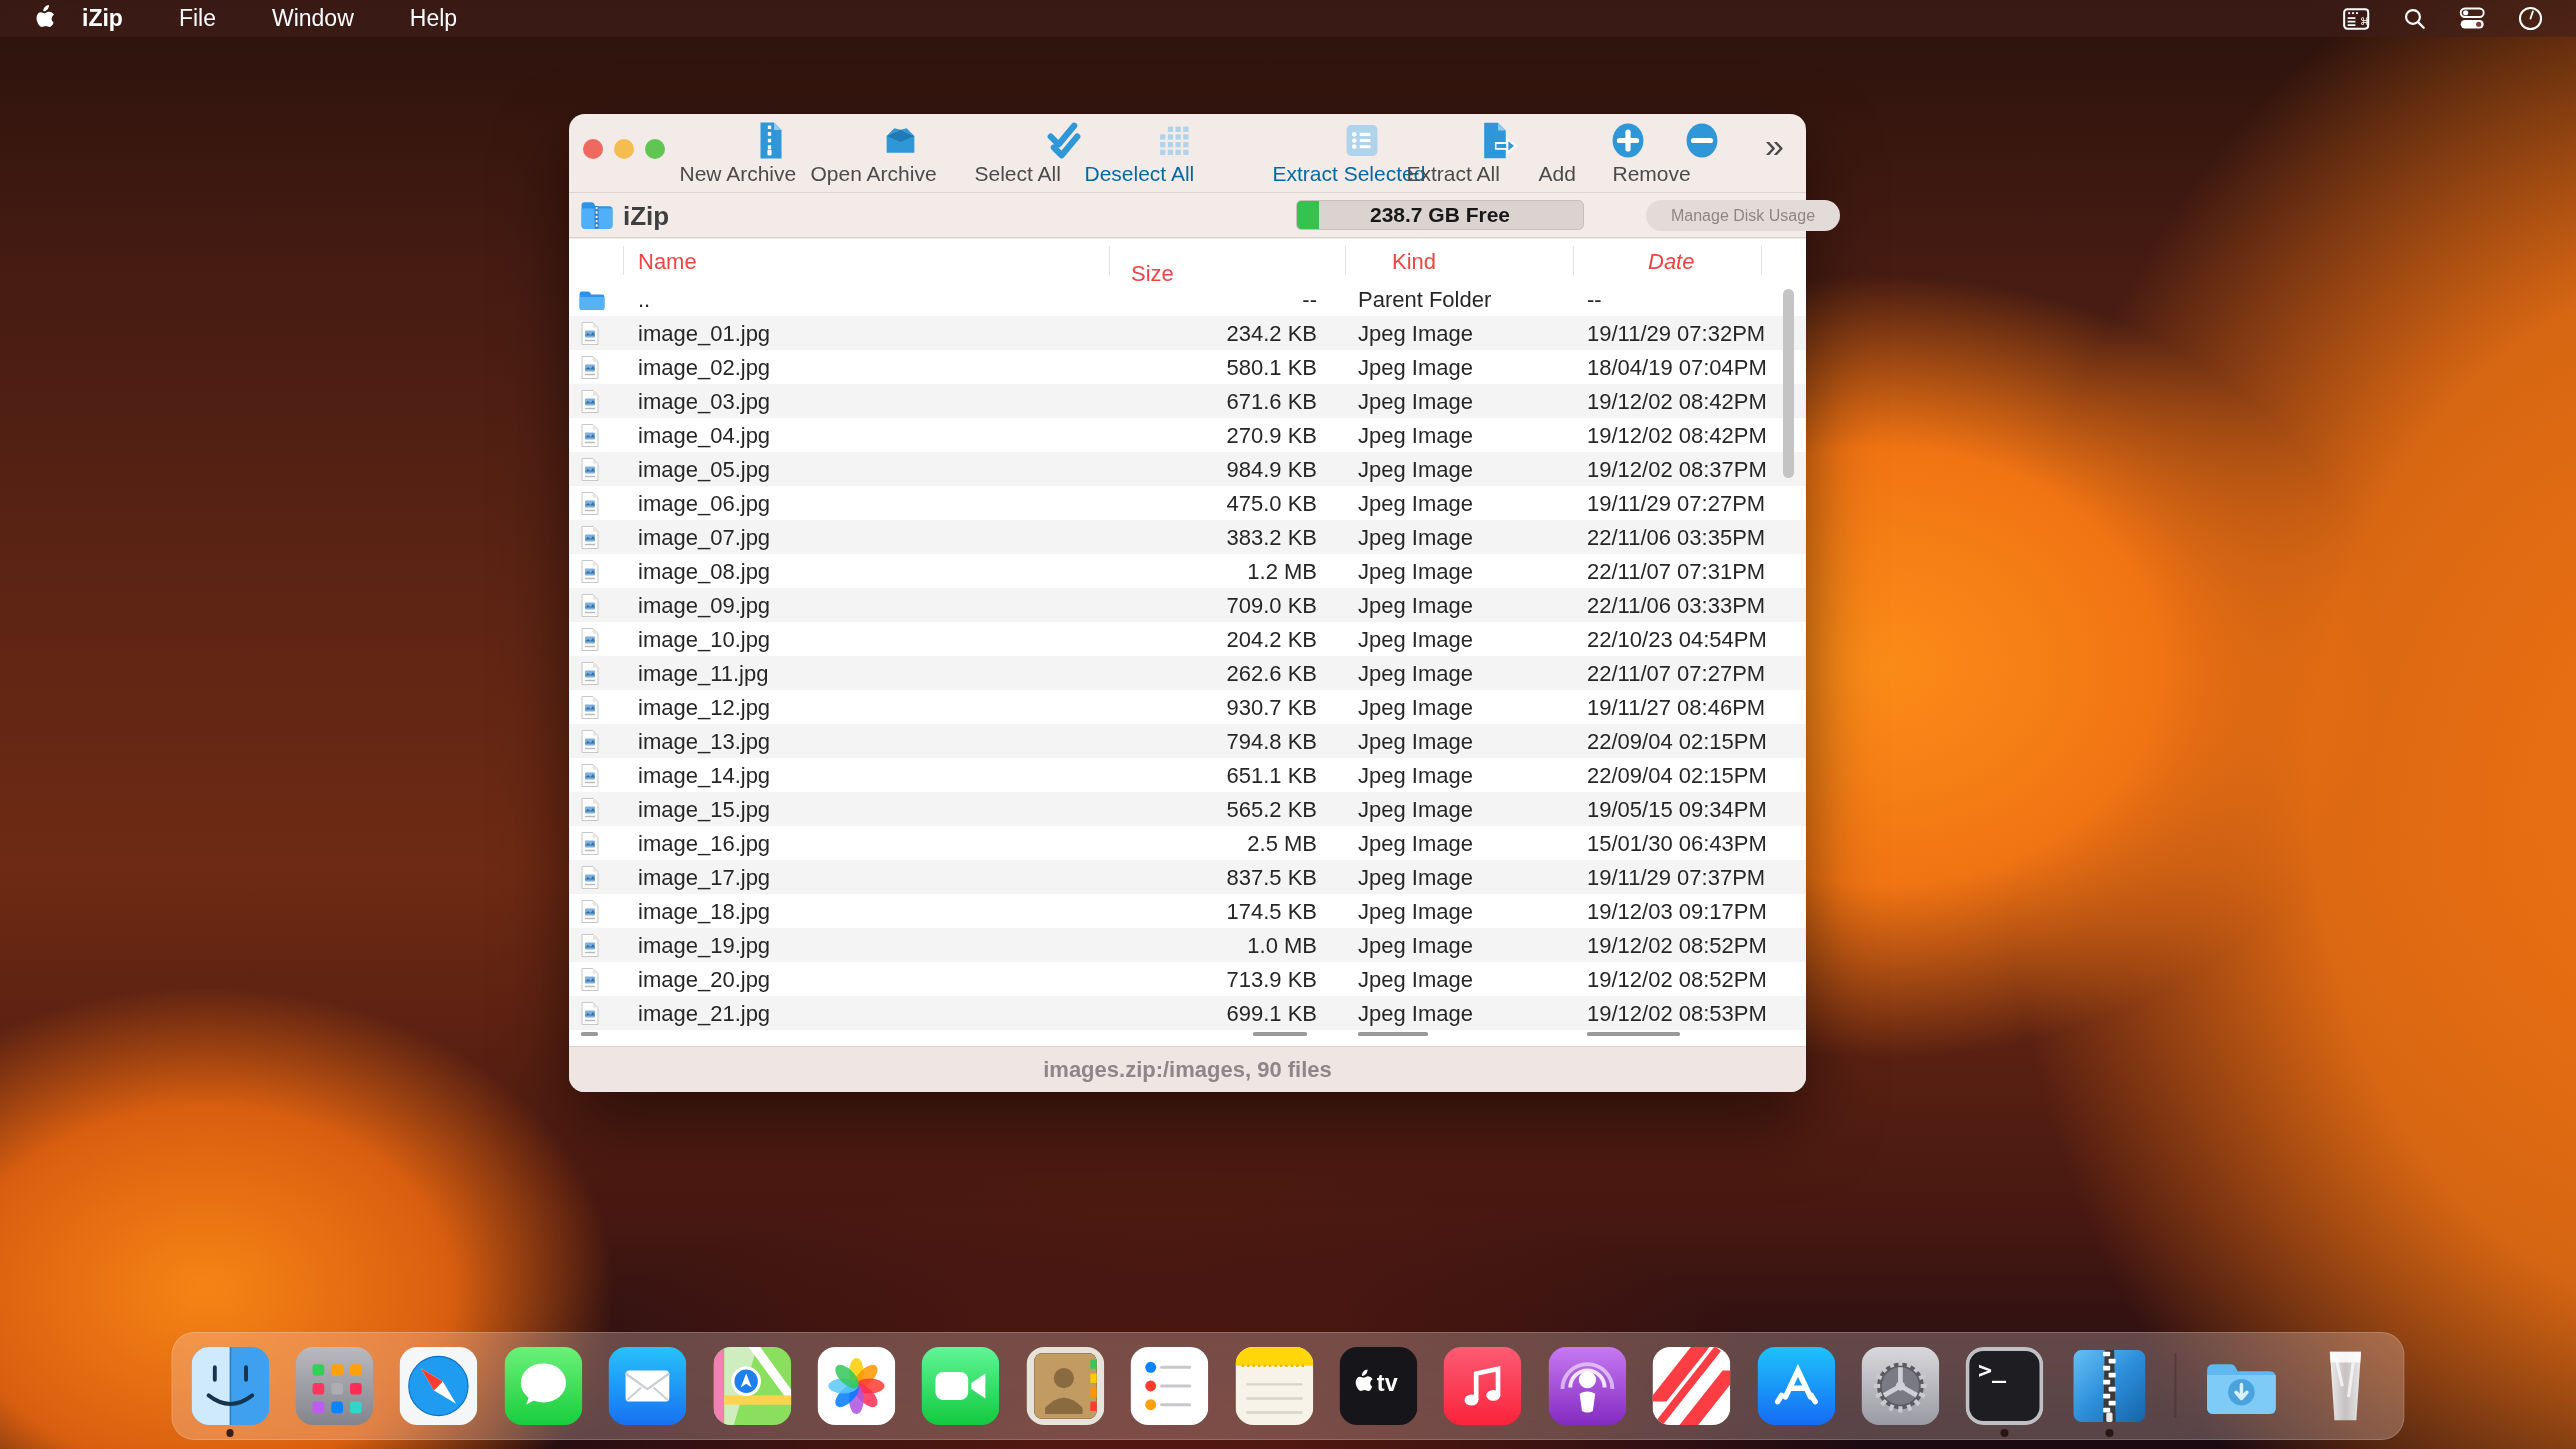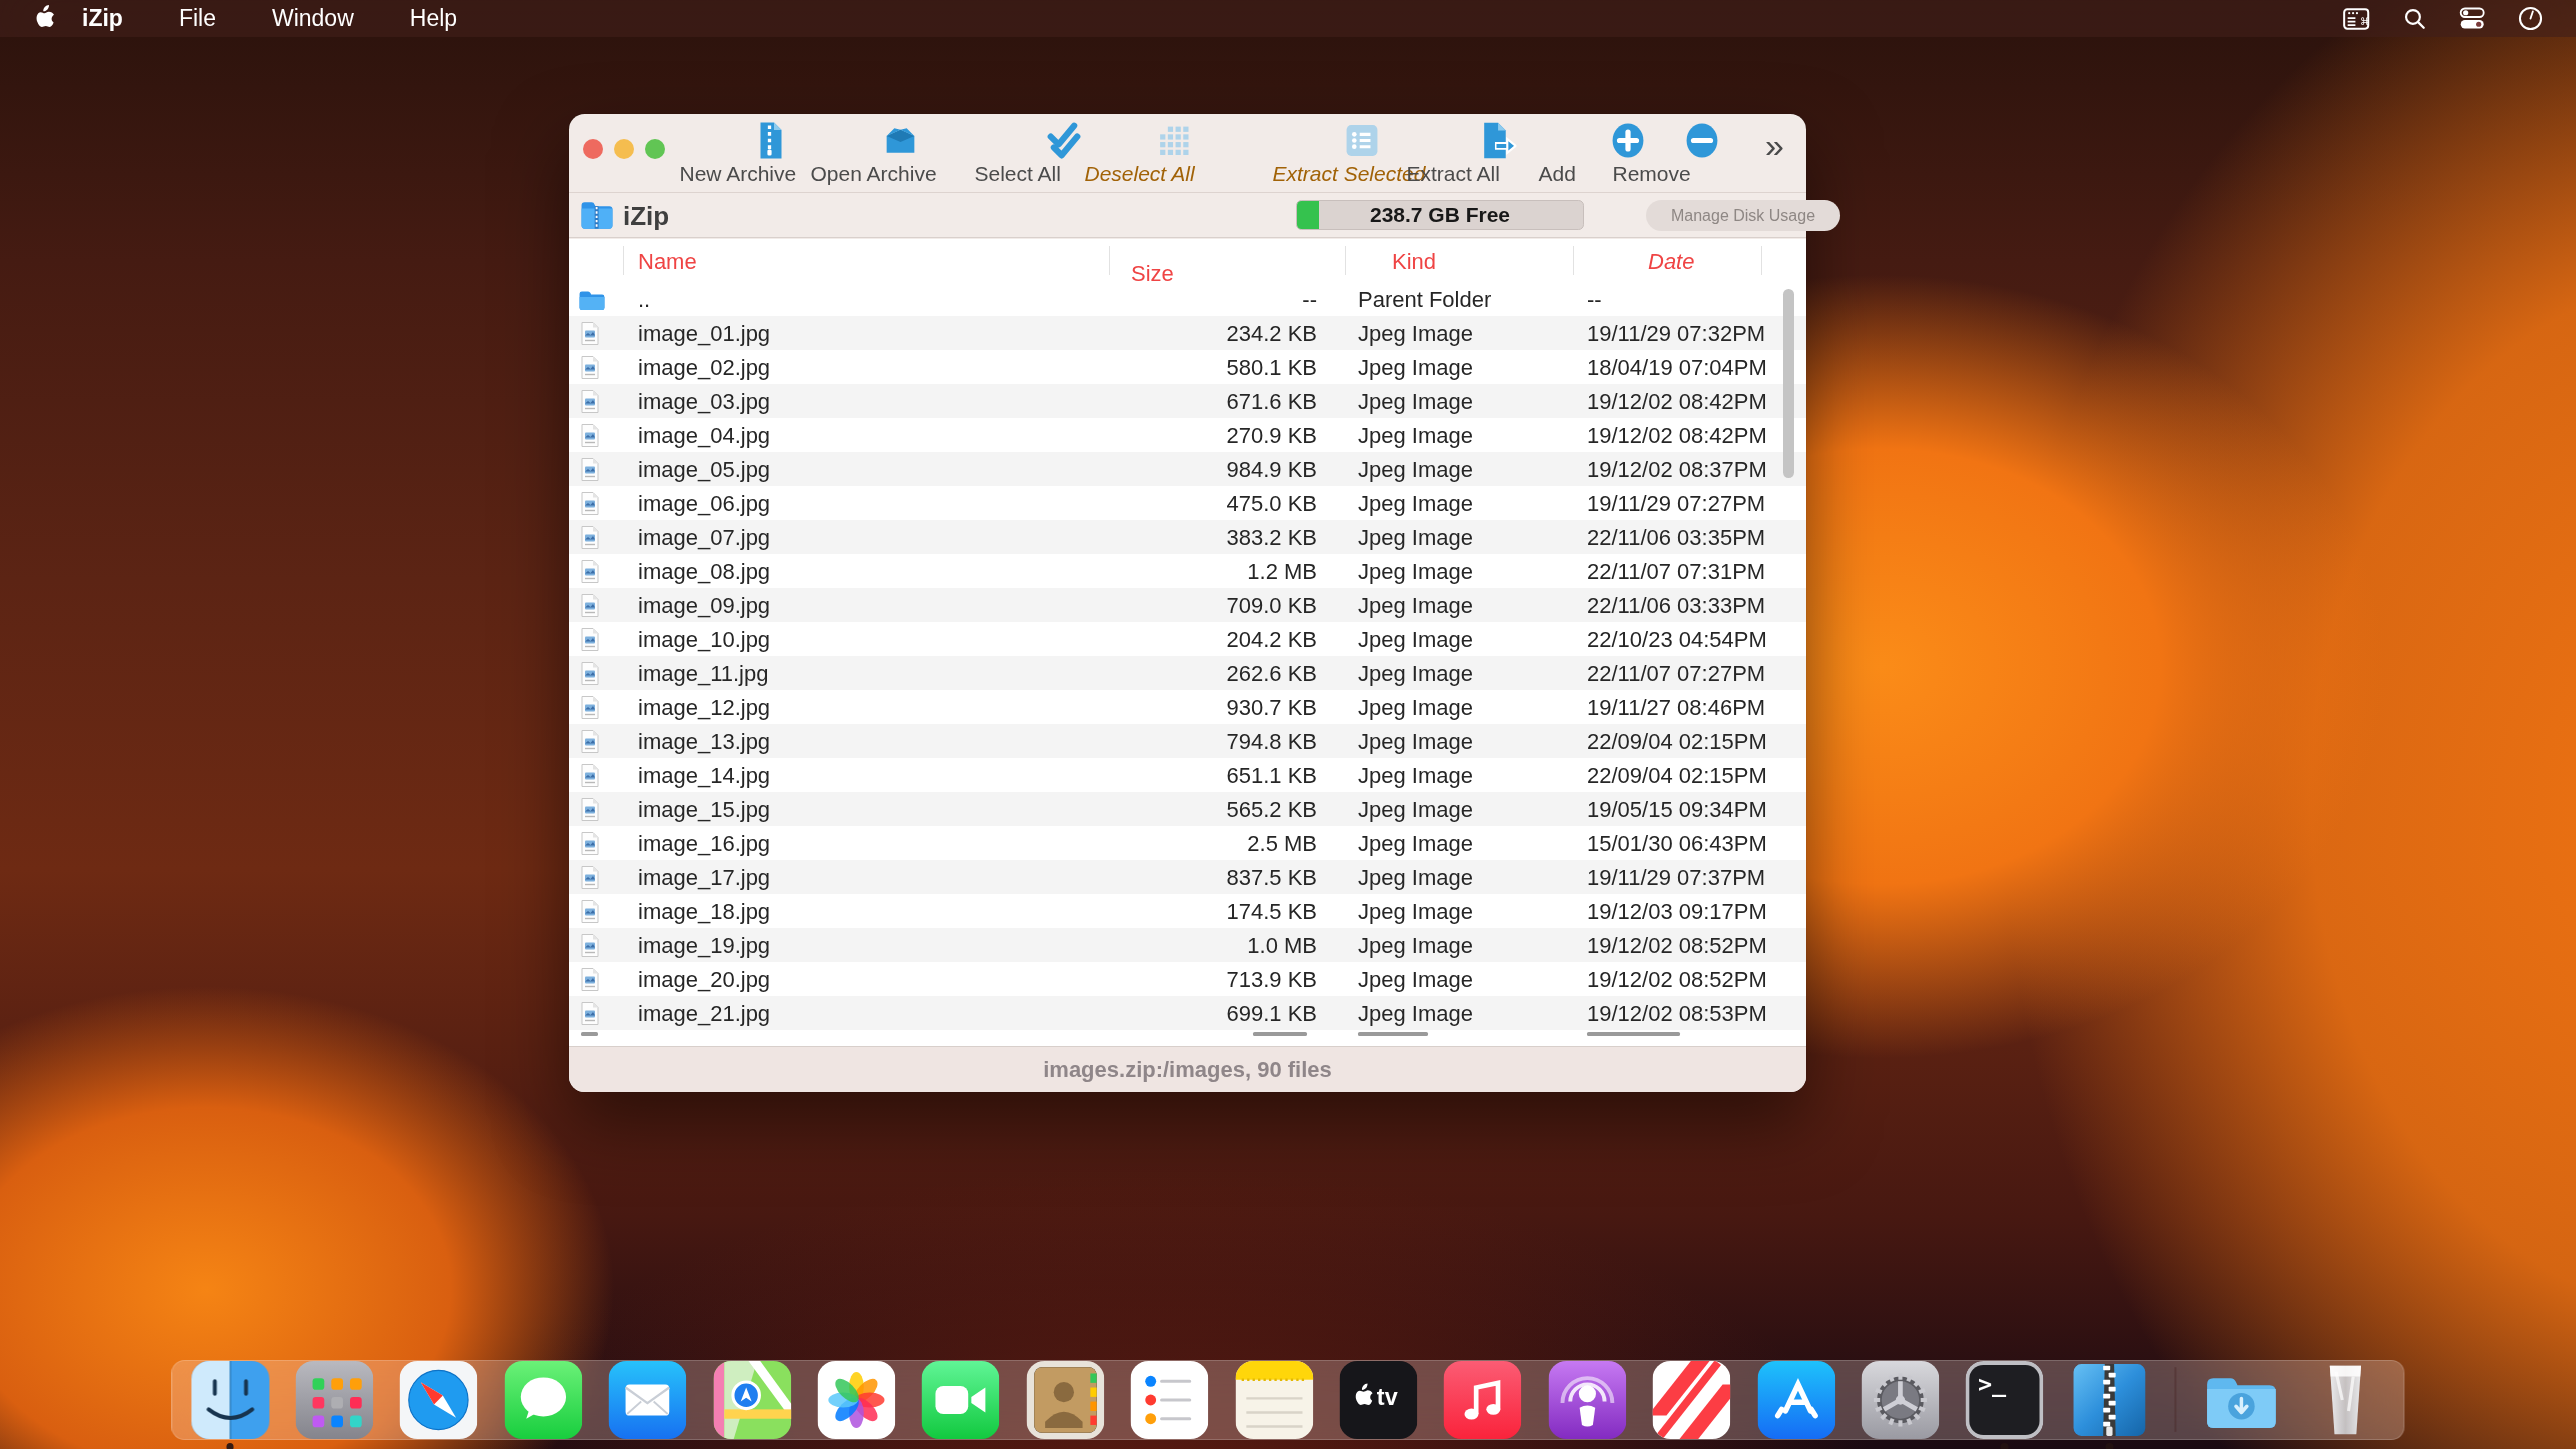--- a/index.html
+++ b/index.html
@@ -33,21 +33,21 @@
   .toolbar { position:absolute; left:0; top:0; width:100%; height:79px;
     border-bottom:0.8px solid #ddd3cf; border-radius:15.6px 15.6px 0 0; }
   .tl { position:absolute; top:25px; width:20px; height:20px; border-radius:50%; }
   .tl.red    { left:14px;  background:#ee6a5f; }
   .tl.yellow { left:45px;  background:#f5bd4f; }
   .tl.green  { left:76px;  background:#61c554; }
 
   .tbtn { position:absolute; top:6.2px; transform:translateX(-50%); width:179px; }
   .tbtn .ticon { height:40px; display:flex; align-items:center; justify-content:center; }
   .tbtn .tlabel { font-size:21px; color:#4b4b4b; margin-top:1.6px; white-space:nowrap; }
-  .tbtn.disabled .tlabel { color:#a16207;font-style:italic; }
+  .tbtn.disabled .tlabel { color:#0369a1; }
   .tmore { position:absolute; right:22px; top:14px; font-size:34px; color:#4a4a4a; line-height:1; }
 
   .approw { position:absolute; left:0; top:80px; width:100%; height:44px;
     border-bottom:0.8px solid #d9d0cc; }
   .appicon { position:absolute; left:11px; top:4.7px; }
   .appname { position:absolute; left:54px; top:7px; font-size:26px; font-weight:600; color:#3f3f3f; }
   .gauge { position:absolute; left:727px; top:6.2px; width:288px; height:29.6px; border-radius:5.4px;
     background:#dbd3d0; border:0.8px solid #c8bfbc; overflow:hidden; }
   .gauge .fill { position:absolute; left:0; top:0; bottom:0; width:22px; background:#35c24e; }
   .gauge .gtext { position:absolute; inset:0; display:flex; align-items:center; justify-content:center;
@@ -76,21 +76,21 @@
   .scrollthumb { position:absolute; right:11.7px; top:175px; width:11px; height:189px;
     border-radius:5.4px; background:#c4c4c4; z-index:5; }
 
   .statusbar { position:absolute; left:0; bottom:0; width:100%; height:46px;
     background:#efe5e2; border-top:0.8px solid #d8cfcb; border-radius:0 0 15.6px 15.6px;
     display:flex; align-items:center; justify-content:center;
     font-size:22px; font-weight:700; color:#8f8689; }
 
   
   .dock { position:absolute; left:50%; bottom:9.3px; transform:translateX(-50%); z-index:30;
-    height:80px; border-radius:13px; background:rgba(255,233,228,.26); backdrop-filter:blur(23px);
+    height:108px; border-radius:23px; background:rgba(255,233,228,.26); backdrop-filter:blur(23px);
     border:0.8px solid rgba(255,255,255,.18);
     display:flex; align-items:center; gap:26.4px; padding:0 18.7px; }
   .dock-item { position:relative; width:78px; height:78px; }
   .dock-item .art { position:absolute; inset:0; border-radius:18px; overflow:hidden; }
   .dock-item svg { display:block; }
   .run-dot { position:absolute; left:50%; bottom:-12.4px; transform:translateX(-50%);
     width:7.8px; height:7.8px; border-radius:50%; background:rgba(35,18,18,.9); }
   .dock-sep { width:1.6px; height:65px; background:rgba(70,35,35,.38); border-radius:0.8px; }
   .art.trash { border-radius:0; }
 </style>

